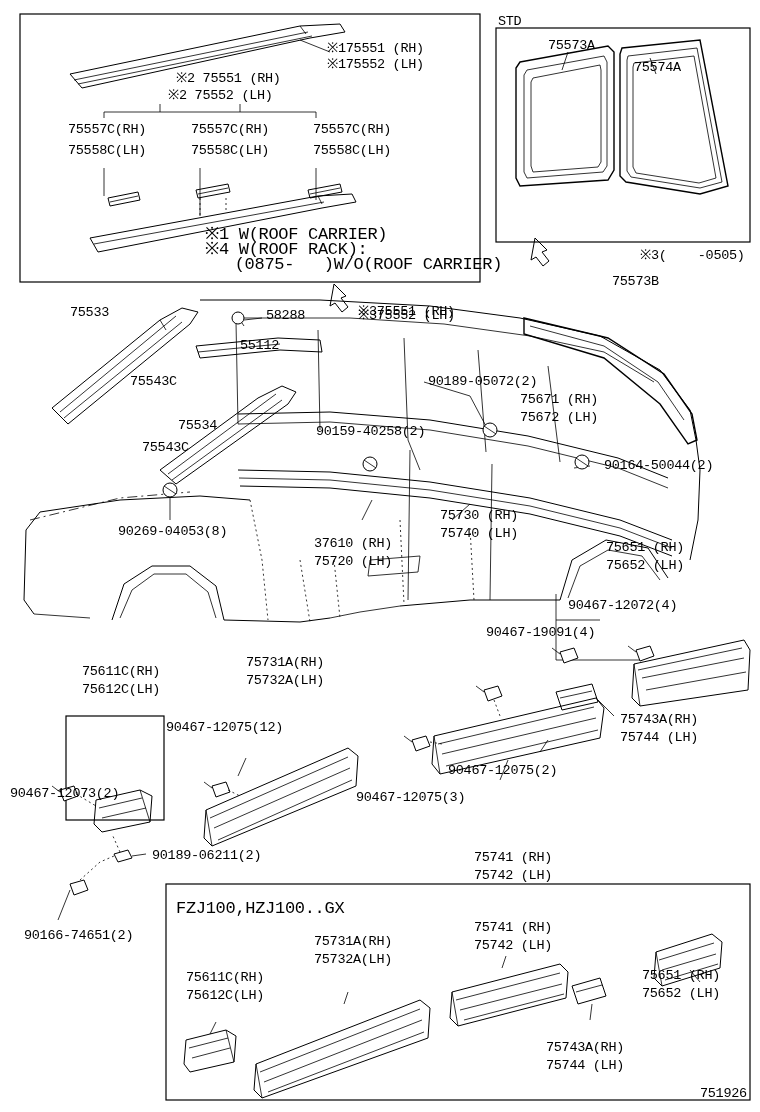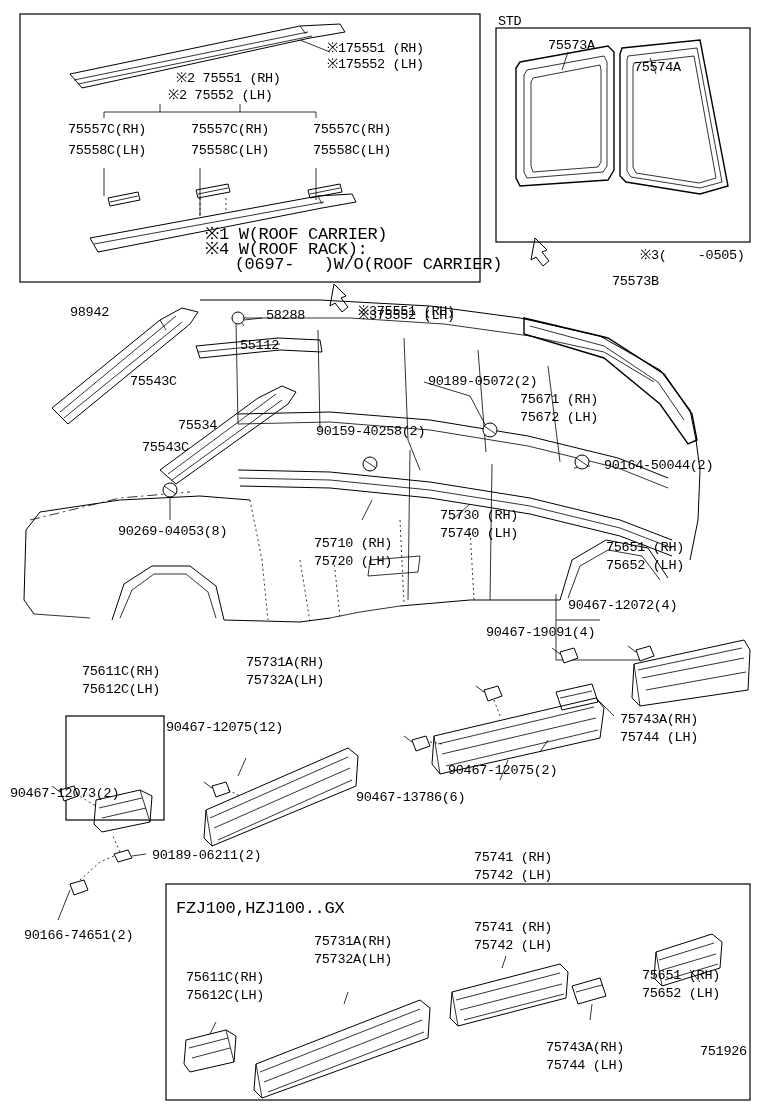--- a/index.html
+++ b/index.html
@@ -250,77 +250,77 @@
 
 <div class="lbl" style="left:68px;top:122px">75557C(RH)</div>
 <div class="lbl" style="left:68px;top:143px">75558C(LH)</div>
 <div class="lbl" style="left:191px;top:122px">75557C(RH)</div>
 <div class="lbl" style="left:191px;top:143px">75558C(LH)</div>
 <div class="lbl" style="left:313px;top:122px">75557C(RH)</div>
 <div class="lbl" style="left:313px;top:143px">75558C(LH)</div>
 
 <div class="lbl sm" style="left:205px;top:228px">※1 W(ROOF CARRIER)</div>
 <div class="lbl sm" style="left:205px;top:243px">※4 W(ROOF RACK):</div>
-<div class="lbl sm" style="left:205px;top:258px">   (0697-   )W/O(ROOF CARRIER)</div>
+<div class="lbl sm" style="left:205px;top:258px">   (0875-   )W/O(ROOF CARRIER)</div>
 
 <div class="lbl" style="left:498px;top:14px">STD</div>
 <div class="lbl" style="left:548px;top:38px">75573A</div>
 <div class="lbl" style="left:634px;top:60px">75574A</div>
 <div class="lbl" style="left:640px;top:248px">※3(    -0505)</div>
 
-<div class="lbl" style="left:70px;top:305px">98942</div>
+<div class="lbl" style="left:70px;top:305px">75533</div>
 <div class="lbl" style="left:130px;top:374px">75543C</div>
 <div class="lbl" style="left:178px;top:418px">75534</div>
 <div class="lbl" style="left:142px;top:440px">75543C</div>
 <div class="lbl" style="left:266px;top:308px">58288</div>
 <div class="lbl" style="left:240px;top:338px">55112</div>
 <div class="lbl" style="left:358px;top:304px">※375551 (RH)</div>
 <div class="lbl" style="left:358px;top:308px">※375552 (LH)</div>
 <div class="lbl" style="left:612px;top:274px">75573B</div>
 
 <div class="lbl" style="left:428px;top:374px">90189-05072(2)</div>
 <div class="lbl" style="left:520px;top:392px">75671 (RH)</div>
 <div class="lbl" style="left:520px;top:410px">75672 (LH)</div>
 <div class="lbl" style="left:316px;top:424px">90159-40258(2)</div>
 <div class="lbl" style="left:604px;top:458px">90164-50044(2)</div>
 <div class="lbl" style="left:118px;top:524px">90269-04053(8)</div>
 
 <div class="lbl" style="left:440px;top:508px">75730 (RH)</div>
 <div class="lbl" style="left:440px;top:526px">75740 (LH)</div>
-<div class="lbl" style="left:314px;top:536px">75710 (RH)</div>
+<div class="lbl" style="left:314px;top:536px">37610 (RH)</div>
 <div class="lbl" style="left:314px;top:554px">75720 (LH)</div>
 
 <div class="lbl" style="left:606px;top:540px">75651 (RH)</div>
 <div class="lbl" style="left:606px;top:558px">75652 (LH)</div>
 <div class="lbl" style="left:568px;top:598px">90467-12072(4)</div>
 <div class="lbl" style="left:486px;top:625px">90467-19091(4)</div>
 
 <div class="lbl" style="left:82px;top:664px">75611C(RH)</div>
 <div class="lbl" style="left:82px;top:682px">75612C(LH)</div>
 <div class="lbl" style="left:246px;top:655px">75731A(RH)</div>
 <div class="lbl" style="left:246px;top:673px">75732A(LH)</div>
 <div class="lbl" style="left:166px;top:720px">90467-12075(12)</div>
 <div class="lbl" style="left:10px;top:786px">90467-12073(2)</div>
 <div class="lbl" style="left:152px;top:848px">90189-06211(2)</div>
 <div class="lbl" style="left:24px;top:928px">90166-74651(2)</div>
 
 <div class="lbl" style="left:448px;top:763px">90467-12075(2)</div>
-<div class="lbl" style="left:356px;top:790px">90467-13786(6)</div>
+<div class="lbl" style="left:356px;top:790px">90467-12075(3)</div>
 <div class="lbl" style="left:474px;top:850px">75741 (RH)</div>
 <div class="lbl" style="left:474px;top:868px">75742 (LH)</div>
 <div class="lbl" style="left:620px;top:712px">75743A(RH)</div>
 <div class="lbl" style="left:620px;top:730px">75744 (LH)</div>
 
 <div class="lbl sm" style="left:176px;top:902px">FZJ100,HZJ100..GX</div>
 <div class="lbl" style="left:186px;top:970px">75611C(RH)</div>
 <div class="lbl" style="left:186px;top:988px">75612C(LH)</div>
 <div class="lbl" style="left:314px;top:934px">75731A(RH)</div>
 <div class="lbl" style="left:314px;top:952px">75732A(LH)</div>
 <div class="lbl" style="left:474px;top:920px">75741 (RH)</div>
 <div class="lbl" style="left:474px;top:938px">75742 (LH)</div>
 <div class="lbl" style="left:546px;top:1040px">75743A(RH)</div>
 <div class="lbl" style="left:546px;top:1058px">75744 (LH)</div>
 <div class="lbl" style="left:642px;top:968px">75651 (RH)</div>
 <div class="lbl" style="left:642px;top:986px">75652 (LH)</div>
 
-<div class="lbl" style="left:700px;top:1044px">751926</div>
+<div class="lbl" style="left:700px;top:1086px">751926</div>
 
 </div>
 
 </body></html>

